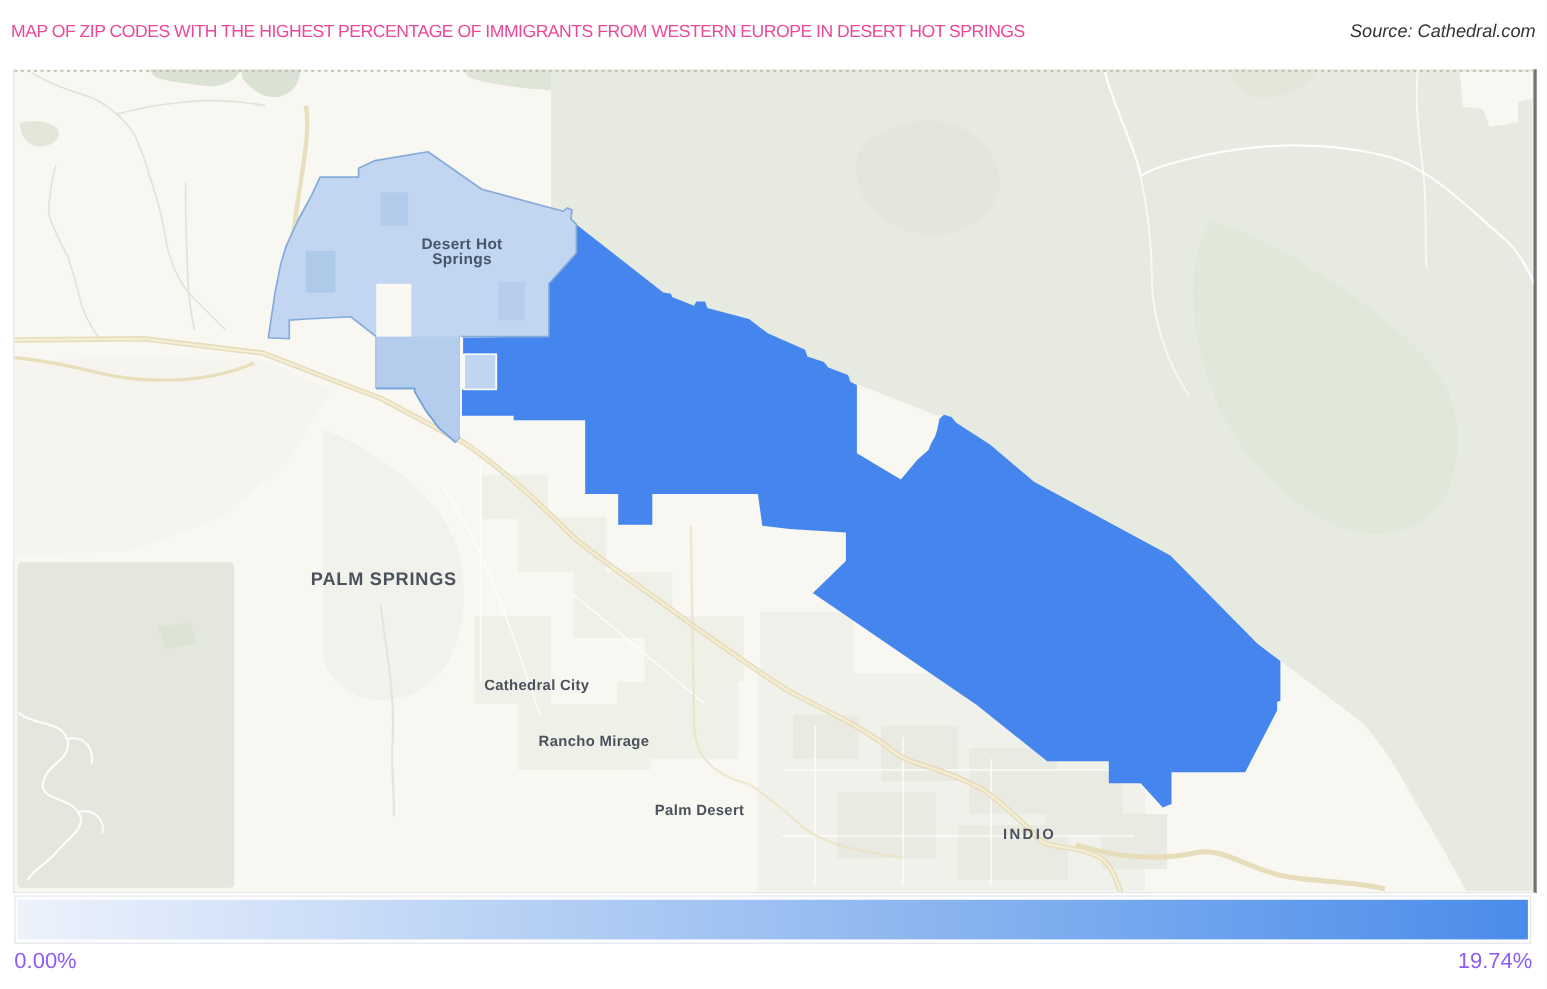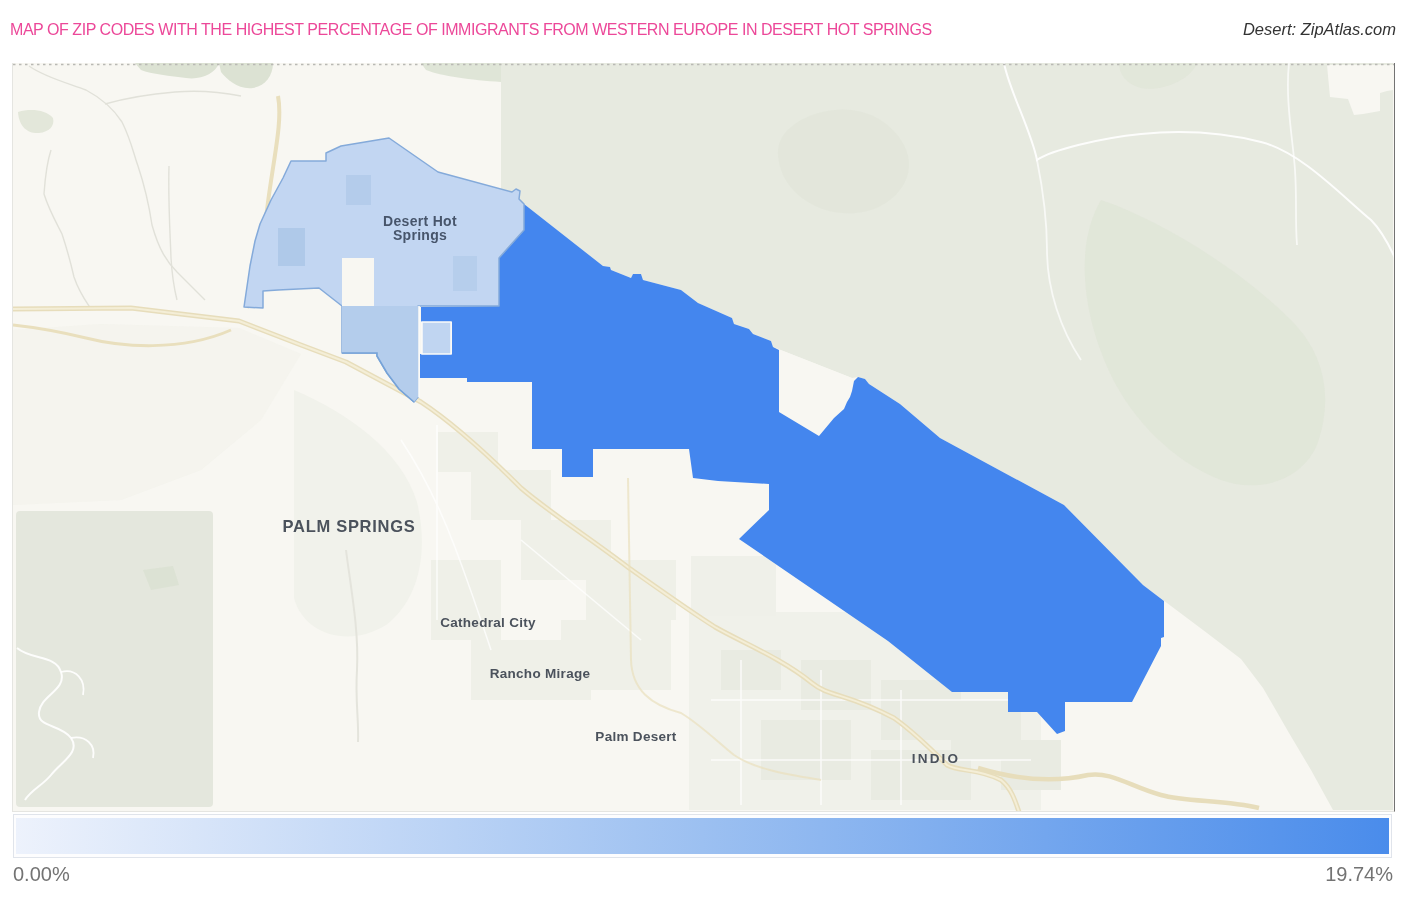--- a/index.html
+++ b/index.html
@@ -1,29 +1,29 @@
 <!DOCTYPE html>
 <html><head>
 <meta charset="utf-8">
 <style>
   html,body{margin:0;padding:0;}
   body{width:1406px;height:899px;background:#ffffff;font-family:"Liberation Sans",sans-serif;position:relative;overflow:hidden;}
   .title{position:absolute;left:10px;top:21px;font-size:16px;color:#ec4899;letter-spacing:-0.45px;white-space:nowrap;}
   .source{position:absolute;right:10px;top:20px;font-size:16.5px;font-style:italic;color:#333333;}
-  .map{position:absolute;left:12px;top:63px;width:1381px;height:748px;background:#f8f7f2;border-left:1px solid #e5e5e1;border-right:1px solid #737373;border-bottom:1px solid #e5e5e1;}
+  .map{position:absolute;left:12px;top:63px;width:1381px;height:748px;background:#f8f7f2;border-left:1px solid #e5e5e1;border-right:3px solid #737373;border-bottom:1px solid #e5e5e1;}
   .legend{position:absolute;left:13px;top:814px;width:1377px;height:42px;border:1px solid #e0e4eb;background:#fdfdfe;}
   .legendbar{position:absolute;left:2px;top:3px;right:2px;bottom:3px;background:linear-gradient(90deg,#edf2fc 0%,#9cc0f1 50%,#4a8ceb 100%);}
-  .pct{position:absolute;top:863px;font-size:20px;color:#737373;}
+  .pct{position:absolute;top:863px;font-size:20px;color:#8b5cf6;}
 </style>
 </head>
 <body>
 
 <div class="title">MAP OF ZIP CODES WITH THE HIGHEST PERCENTAGE OF IMMIGRANTS FROM WESTERN EUROPE IN DESERT HOT SPRINGS</div>
 
-<div class="source">Desert: ZipAtlas.com</div>
+<div class="source">Source: Cathedral.com</div>
 
 <div class="map">
 <svg width="1381" height="748" viewBox="12 63 1381 748">
 
   <path d="M500,63 L500,204 L523,204 L602,266 L609,267 L610,270 L630,278 L632,274 L640,274 L642,280 L680,290 L697,303 L731,318 L733,324 L748,329 L752,334 L770,341 L772,347 L851,378 L857,377 L864,379 L868,384 L899,404 L939,438 L1063,505 L1142,585 L1206,633 L1240,659 L1262,688 L1288,733 L1310,770 L1332,810 L1392,810 L1392,63 Z" fill="#e7eae0"></path>
 
   <path d="M1100,200 C1160,220 1240,270 1290,320 C1325,355 1332,400 1316,445 C1298,485 1252,492 1220,480 C1180,465 1140,430 1115,385 C1085,330 1070,250 1100,200 Z" fill="#dde3d4" opacity="0.55"></path>
 
   <path d="M880,480 C920,460 980,480 1000,520 C1030,570 1010,620 970,640 C930,660 890,630 870,580 C855,540 850,510 880,480 Z" fill="#dde3d4" opacity="0.5"></path>
 

